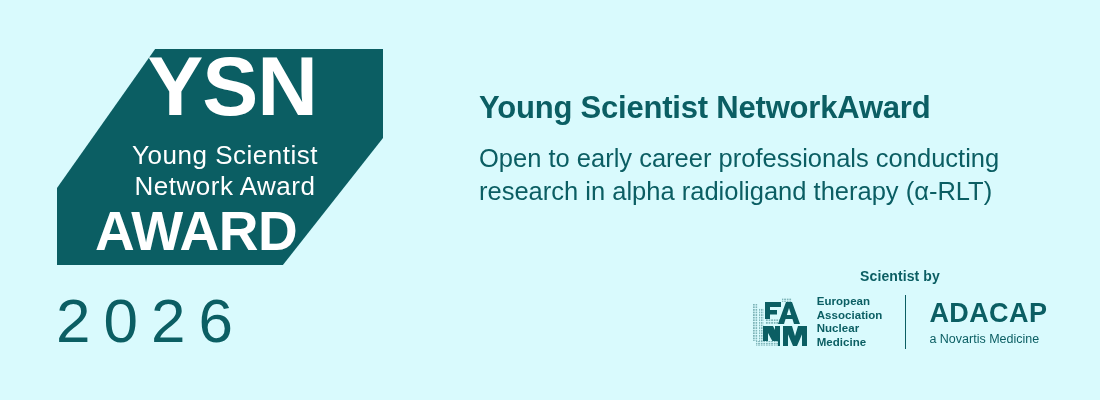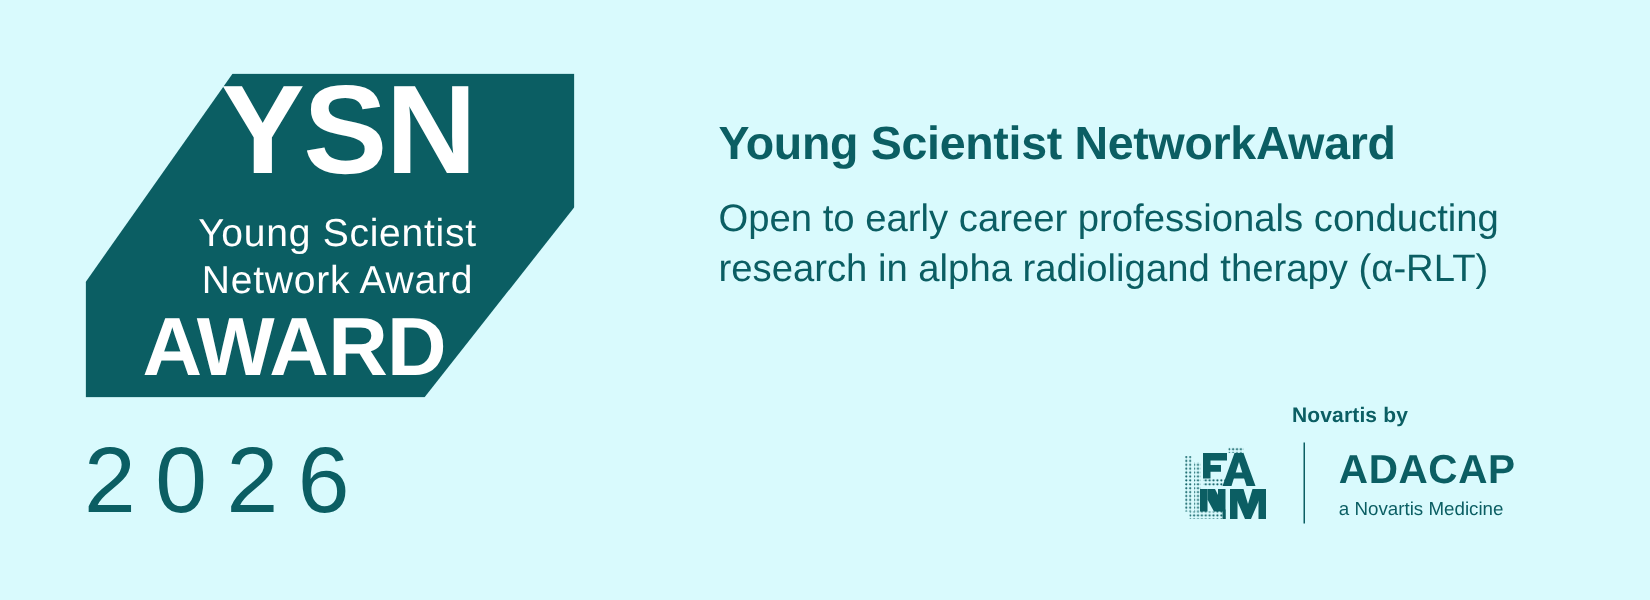--- a/index.html
+++ b/index.html
@@ -110,21 +110,21 @@
     font-weight: 400;
     letter-spacing: 13px;
     line-height: 66px;
     margin-top: 15px;
   }
 
   
   .copy {
     position: absolute;
     left: 479px;
-    top: 78px;
+    top: 90px;
     width: 580px;
   }
 
   .headline {
     color: #0b5e63;
     font-size: 31px;
     font-weight: bold;
     letter-spacing: -0.2px;
     line-height: 36px;
     margin: 0 0 16px 0;
@@ -234,21 +234,21 @@
 
     <div class="badge-year">2026</div>
   </div>
 
   <div class="copy">
     <h1 class="headline">Young Scientist NetworkAward</h1>
     <p class="subcopy">Open to early career professionals conducting research in alpha radioligand therapy (α-RLT)</p>
   </div>
 
   <div class="support">
-    <div class="support-label">Novartis by</div>
+    <div class="support-label">Scientist by</div>
 
     <div class="support-logos">
 
       <div class="eanm">
         <span class="eanm-mark">
           <svg viewBox="0 0 56 52" width="56" height="52" aria-hidden="true">
             <defs>
               <pattern id="dots" width="2.6" height="2.6" patternUnits="userSpaceOnUse">
                 <rect width="2.6" height="2.6" fill="#d9fafd"></rect>
                 <circle cx="0.85" cy="0.85" r="0.72" fill="#0b5e63"></circle>
@@ -271,20 +271,26 @@
             <polygon points="15,30 20,30 27,44 27,50 22,50 15,37" fill="#0b5e63"></polygon>
 
             <rect x="30" y="30" width="5" height="20" fill="#0b5e63"></rect>
             <rect x="49" y="30" width="5" height="20" fill="#0b5e63"></rect>
             <polygon points="34,30 39,30 42,40 45,30 50,30 50,36 44,50 40,50 34,36" fill="#0b5e63"></polygon>
 
             <rect x="3" y="45" width="22" height="5" fill="url(#dots)"></rect>
             <rect x="29" y="2" width="10" height="4" fill="url(#dots)"></rect>
           </svg>
         </span>
+        <div class="eanm-text">
+          <div>European</div>
+          <div>Association</div>
+          <div>Nuclear</div>
+          <div>Medicine</div>
+        </div>
       </div>
 
       <div class="support-divider"></div>
 
       <div class="adacap">
         <div class="adacap-name">ADACAP</div>
         <div class="adacap-tag">a Novartis Medicine</div>
       </div>
 
     </div>

